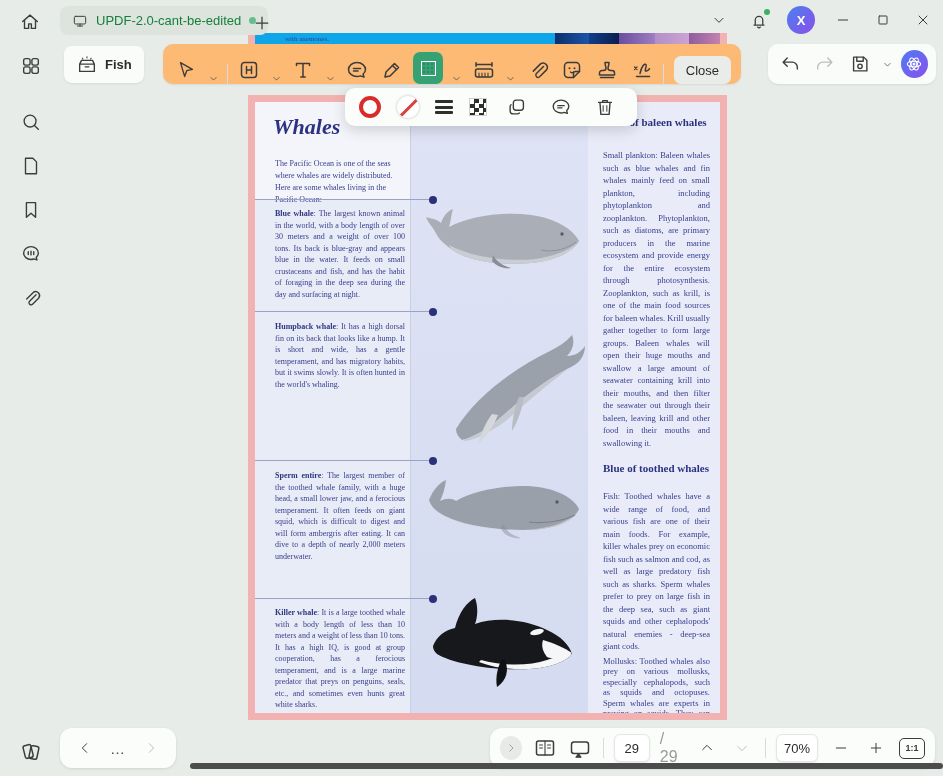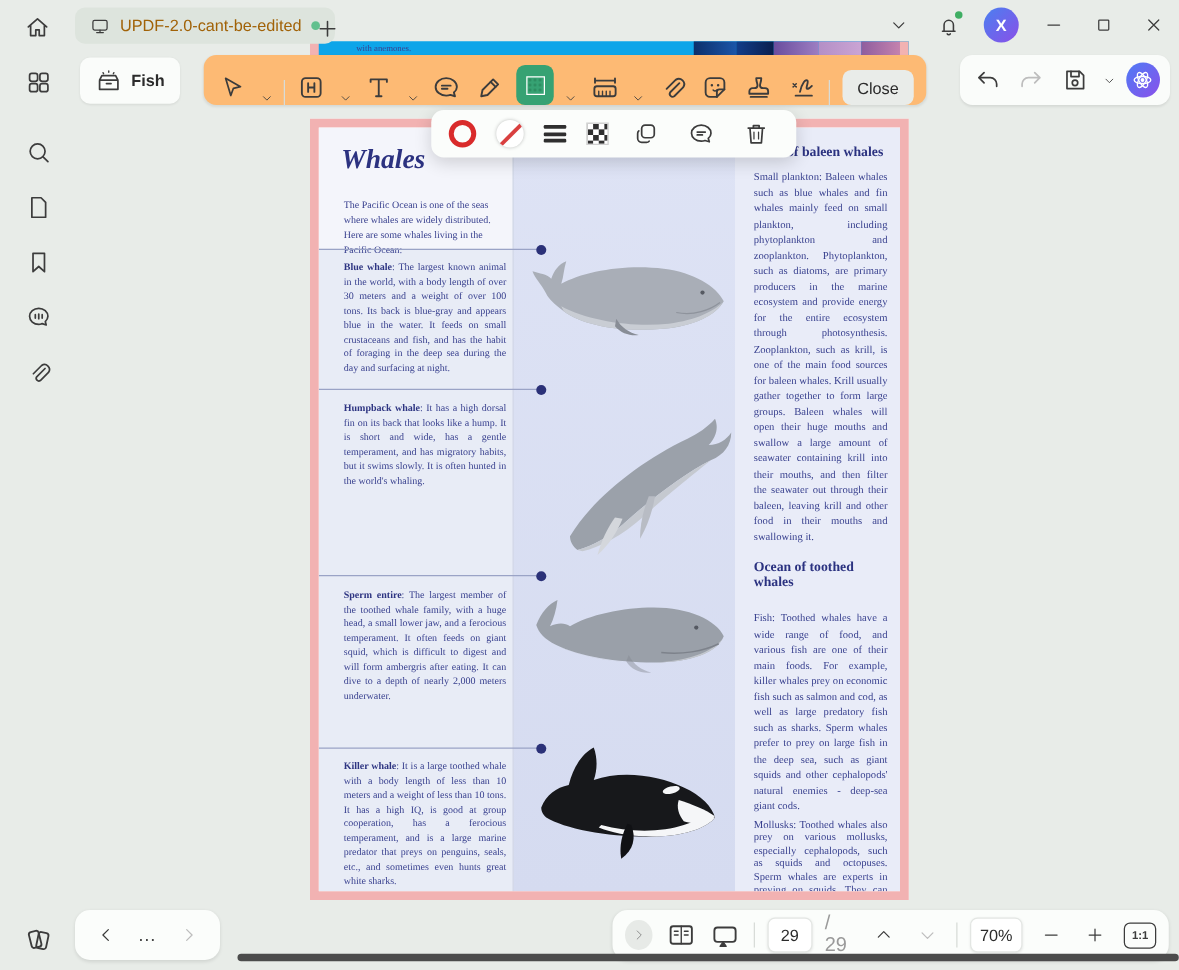--- a/index.html
+++ b/index.html
@@ -11,21 +11,21 @@
   svg.s { fill:none; stroke:#3c3c3c; stroke-width:1.5; stroke-linecap:round; stroke-linejoin:round; display:block; }
   .ibtn { width:28px; height:28px; display:flex; align-items:center; justify-content:center; border-radius:6px; }
   .chev { width:12px; height:12px; display:flex; align-items:center; justify-content:center; }
   .vdiv { width:1px; height:20px; background:#d8dcd8; }
 
   
   .topbar { position:absolute; top:0; left:0; width:943px; height:40px; z-index:40; }
   .home-btn { position:absolute; left:16px; top:8px; }
   .tab { position:absolute; left:60px; top:6px; height:29px; background:#dde4dd; border-radius:8px;
          display:flex; align-items:center; gap:8px; padding:0 12px; }
-  .tab-title { font-size:13px; color:#a16207; }
+  .tab-title { font-size:13px; color:#15803d; }
   .unsaved-dot { width:7px; height:7px; border-radius:50%; background:#62c08e; }
   .newtab-btn { position:absolute; left:248px; top:9px; }
   .tb-right { position:absolute; right:0; top:0; height:40px; display:flex; align-items:center; }
   .win-btn { width:40px; height:40px; display:flex; align-items:center; justify-content:center; }
   .bell-wrap { position:relative; }
   .bell-dot { position:absolute; top:9px; right:9px; width:6px; height:6px; border-radius:50%; background:#3fae63; }
   .avatar { width:28px; height:28px; border-radius:50%; background:linear-gradient(135deg,#4a80f0,#8a4fe8);
             color:#fff; font-size:13px; font-weight:bold; display:flex; align-items:center; justify-content:center; margin:0 8px; }
 
   
@@ -71,21 +71,21 @@
   .sect { position:absolute; left:20px; width:130px; font-family:"Liberation Serif",serif; font-size:8px;
           line-height:11.5px; color:#39418f; text-align:justify; }
   .sect b { color:#2e3582; }
   .hr { position:absolute; left:0; width:182px; height:1px; background:#9aa3c6; z-index:3; }
   .hr .dot { position:absolute; right:0; top:-3.5px; width:8px; height:8px; border-radius:50%; background:#2b3178; }
 
   .whale { position:absolute; }
 
   .rc-h { font-size:11px; font-weight:bold; color:#2b3280; }
   .rc-p { font-size:8.5px; color:#39418f; text-align:justify; }
-  .p1 { line-height:12.5px; margin-top:7px; }
+  .p1 { line-height:12.5px; margin-top:21px; }
   .p2 { line-height:12.5px; margin-top:16px; }
   .p3 { line-height:10.5px; margin-top:3px; }
   .h1 { margin-top:14px; }
   .h2 { margin-top:13px; }
 
   
   .anno-bar { position:absolute; left:345px; top:88px; width:292px; height:38px; background:#fbfdfb; border-radius:10px;
               box-shadow:0 4px 14px rgba(0,0,0,.16); display:flex; align-items:center; gap:16px; padding:0 14px; z-index:20; }
   .ring { width:22px; height:22px; border-radius:50%; border:4.5px solid #d92b2b; }
   .nofill { width:22px; height:22px; border-radius:50%; background:#fff; box-shadow:0 0 3px rgba(0,0,0,.25); position:relative; overflow:hidden; }
@@ -425,21 +425,21 @@
       <div class="hr" style="top:358px">
           <span class="dot"></span>
         </div>
       <div class="hr" style="top:496px">
           <span class="dot"></span>
         </div>
 
       <div class="col-right">
         <div class="rc-h h1">Food of baleen whales</div>
         <div class="rc-p p1">Small plankton: Baleen whales such as blue whales and fin whales mainly feed on small plankton, including phytoplankton and zooplankton. Phytoplankton, such as diatoms, are primary producers in the marine ecosystem and provide energy for the entire ecosystem through photosynthesis. Zooplankton, such as krill, is one of the main food sources for baleen whales. Krill usually gather together to form large groups. Baleen whales will open their huge mouths and swallow a large amount of seawater containing krill into their mouths, and then filter the seawater out through their baleen, leaving krill and other food in their mouths and swallowing it.</div>
-        <div class="rc-h h2">Ocean of toothed whales</div>
+        <div class="rc-h h2">Blue of toothed whales</div>
         <div class="rc-p p2">Fish: Toothed whales have a wide range of food, and various fish are one of their main foods. For example, killer whales prey on economic fish such as salmon and cod, as well as large predatory fish such as sharks. Sperm whales prefer to prey on large fish in the deep sea, such as giant squids and other cephalopods' natural enemies - deep-sea giant cods.</div>
         <div class="rc-p p3">Mollusks: Toothed whales also prey on various mollusks, especially cephalopods, such as squids and octopuses. Sperm whales are experts in preying on squids. They can dive into the deep sea, use their keen sonar system to locate the squids, and then quickly attack. The squids have soft bodies and are rich in protein, making them an important food source for toothed whales.</div>
       </div>
     </div>
   </div>
 
   <div class="anno-bar">
     <div class="ring"></div>
     <div class="nofill"></div>
     <div class="thick">

